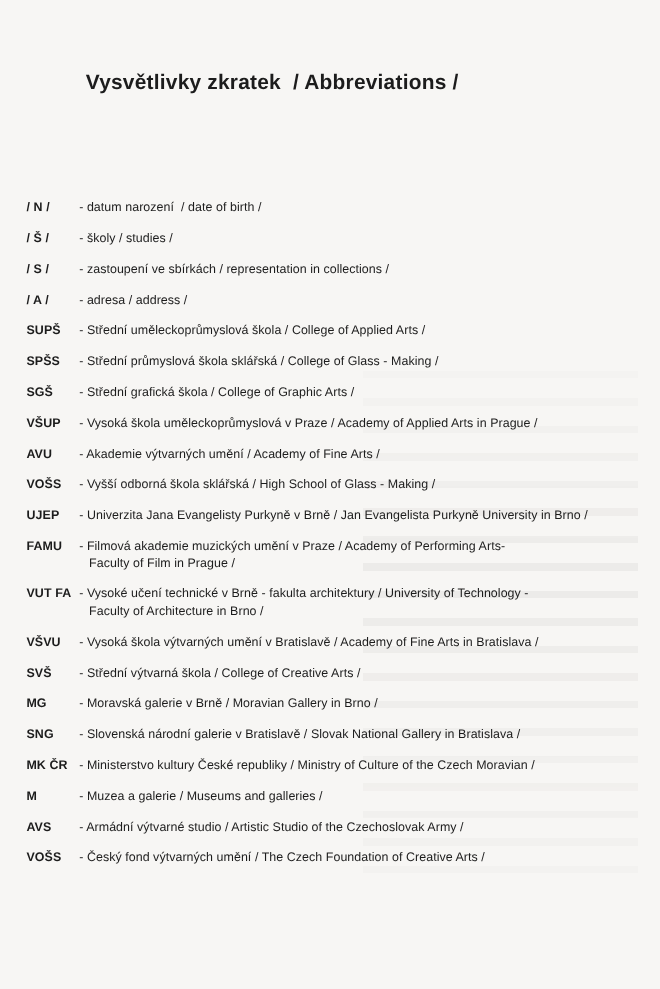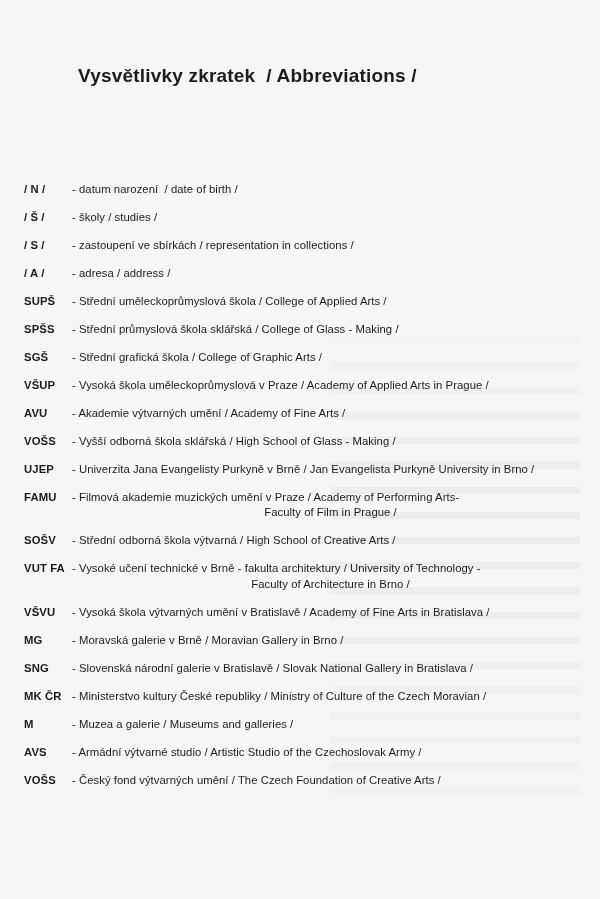--- a/index.html
+++ b/index.html
@@ -76,21 +76,20 @@
     flex: 1 1 auto;
     font-size: 11.3px;
     line-height: 15.6px;
     letter-spacing: 0.05px;
   }
   .abbrev-line {
     white-space: pre;
   }
   .abbrev-line.cont {
     padding-left: 9px;
-    text-align: center;
   }
 </style>
 </head>
 <body>
 
 <div class="page">
 
   <div class="page-showthrough"></div>
 
   <h1 class="page-title">Vysvětlivky zkratek  / Abbreviations /</h1>
@@ -163,39 +162,39 @@
         </div>
       </div>
       <div class="abbrev-row">
         <div class="abbrev-key">FAMU</div>
         <div class="abbrev-body">
           <div class="abbrev-line">- Filmová akademie muzických umění v Praze / Academy of Performing Arts-</div>
           <div class="abbrev-line cont">Faculty of Film in Prague /</div>
         </div>
       </div>
       <div class="abbrev-row">
-        <div class="abbrev-key">SOŠV</div>
-        <div class="abbrev-body">
-          <div class="abbrev-line">- Střední odborná škola výtvarná / High School of Creative Arts /</div>
-        </div>
-      </div>
-      <div class="abbrev-row">
         <div class="abbrev-key">VUT FA</div>
         <div class="abbrev-body">
           <div class="abbrev-line">- Vysoké učení technické v Brně - fakulta architektury / University of Technology -</div>
           <div class="abbrev-line cont">Faculty of Architecture in Brno /</div>
         </div>
       </div>
       <div class="abbrev-row">
         <div class="abbrev-key">VŠVU</div>
         <div class="abbrev-body">
           <div class="abbrev-line">- Vysoká škola výtvarných umění v Bratislavě / Academy of Fine Arts in Bratislava /</div>
         </div>
       </div>
       <div class="abbrev-row">
+        <div class="abbrev-key">SVŠ</div>
+        <div class="abbrev-body">
+          <div class="abbrev-line">- Střední výtvarná škola / College of Creative Arts /</div>
+        </div>
+      </div>
+      <div class="abbrev-row">
         <div class="abbrev-key">MG</div>
         <div class="abbrev-body">
           <div class="abbrev-line">- Moravská galerie v Brně / Moravian Gallery in Brno /</div>
         </div>
       </div>
       <div class="abbrev-row">
         <div class="abbrev-key">SNG</div>
         <div class="abbrev-body">
           <div class="abbrev-line">- Slovenská národní galerie v Bratislavě / Slovak National Gallery in Bratislava /</div>
         </div>

